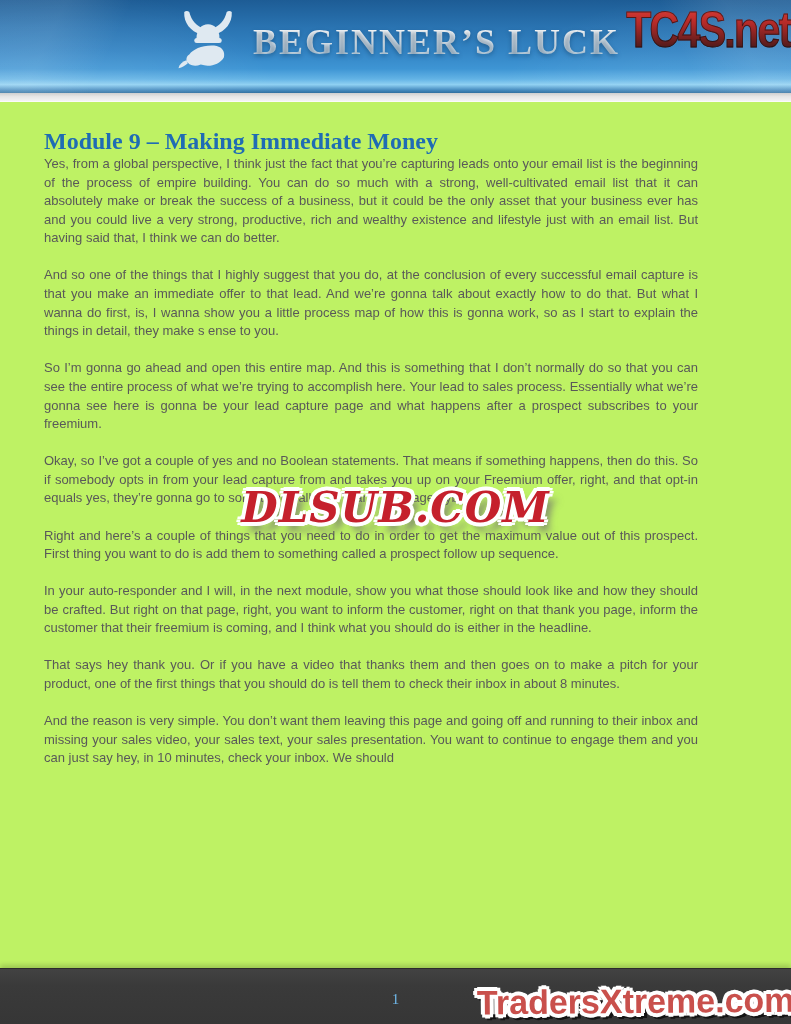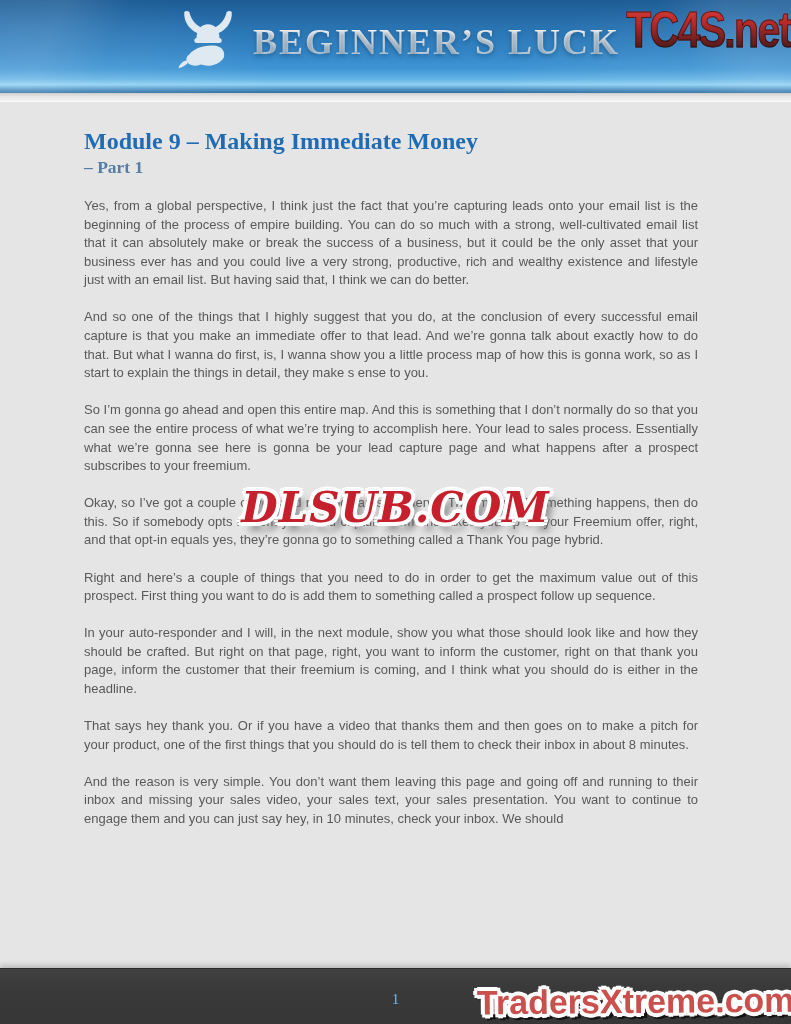--- a/index.html
+++ b/index.html
@@ -4,21 +4,21 @@
 <style>
   * { margin: 0; padding: 0; box-sizing: border-box; }
   html, body { background: #ffffff; }
   body {
     width: 791px; height: 1024px;
     font-family: "Liberation Sans", sans-serif;
     position: relative; overflow: hidden;
   }
   .page {
     position: absolute; inset: 0;
-    background: #e5e5e5;
+    background: #bef264;
   }
 
   
   .header {
     position: relative;
     height: 93px;
     background:
       linear-gradient(115deg, rgba(255,255,255,0.10) 8%, rgba(255,255,255,0) 16%),
       linear-gradient(245deg, rgba(255,255,255,0.10) 8%, rgba(255,255,255,0) 16%),
       radial-gradient(ellipse 340px 220px at 10% 135%, rgba(255,255,255,0.14), rgba(255,255,255,0) 62%),
@@ -52,21 +52,21 @@
     line-height: 56px;
   }
   .header-strip {
     height: 9px;
     background: linear-gradient(180deg, #cfcfcf 0%, #e6e6e6 45%, #f4f4f4 100%);
     border-bottom: 1px solid #fafafa;
   }
 
   
   .doc {
-    padding: 25px 93px 0 84px;
+    padding: 25px 93px 0 44px;
   }
   .doc-title {
     font-family: "Liberation Serif", serif;
     font-size: 24px; line-height: 28px; font-weight: bold;
     color: #1f6cb4;
   }
   .doc-subtitle {
     font-family: "Liberation Serif", serif;
     font-size: 17.5px; line-height: 24px; font-weight: bold;
     color: #567da3;
@@ -148,21 +148,20 @@
       </span>
       <span class="brand-text">BEGINNER’S LUCK</span>
     </div>
     <div class="tc4s">TC4S.net</div>
   </header>
 
   <div class="header-strip"></div>
 
   <main class="doc">
     <h1 class="doc-title">Module 9 – Making Immediate Money</h1>
-    <h2 class="doc-subtitle">– Part 1</h2>
     <p>Yes, from a global perspective, I think just the fact that you’re capturing leads onto your email list is the beginning of the process of empire building. You can do so much with a strong, well-cultivated email list that it can absolutely make or break the success of a business, but it could be the only asset that your business ever has and you could live a very strong, productive, rich and wealthy existence and lifestyle just with an email list. But having said that, I think we can do better.</p>
     <p>And so one of the things that I highly suggest that you do, at the conclusion of every successful email capture is that you make an immediate offer to that lead. And we’re gonna talk about exactly how to do that. But what I wanna do first, is, I wanna show you a little process map of how this is gonna work, so as I start to explain the things in detail, they make s ense to you.</p>
     <p>So I’m gonna go ahead and open this entire map. And this is something that I don’t normally do so that you can see the entire process of what we’re trying to accomplish here. Your lead to sales process. Essentially what we’re gonna see here is gonna be your lead capture page and what happens after a prospect subscribes to your freemium.</p>
     <p>Okay, so I’ve got a couple of yes and no Boolean statements. That means if something happens, then do this. So if somebody opts in from your lead capture from and takes you up on your Freemium offer, right, and that opt-in equals yes, they’re gonna go to something called a Thank You page hybrid.</p>
     <p>Right and here’s a couple of things that you need to do in order to get the maximum value out of this prospect. First thing you want to do is add them to something called a prospect follow up sequence.</p>
     <p>In your auto-responder and I will, in the next module, show you what those should look like and how they should be crafted. But right on that page, right, you want to inform the customer, right on that thank you page, inform the customer that their freemium is coming, and I think what you should do is either in the headline.</p>
     <p>That says hey thank you. Or if you have a video that thanks them and then goes on to make a pitch for your product, one of the first things that you should do is tell them to check their inbox in about 8 minutes.</p>
     <p>And the reason is very simple. You don’t want them leaving this page and going off and running to their inbox and missing your sales video, your sales text, your sales presentation. You want to continue to engage them and you can just say hey, in 10 minutes, check your inbox. We should</p>
   </main>
 

